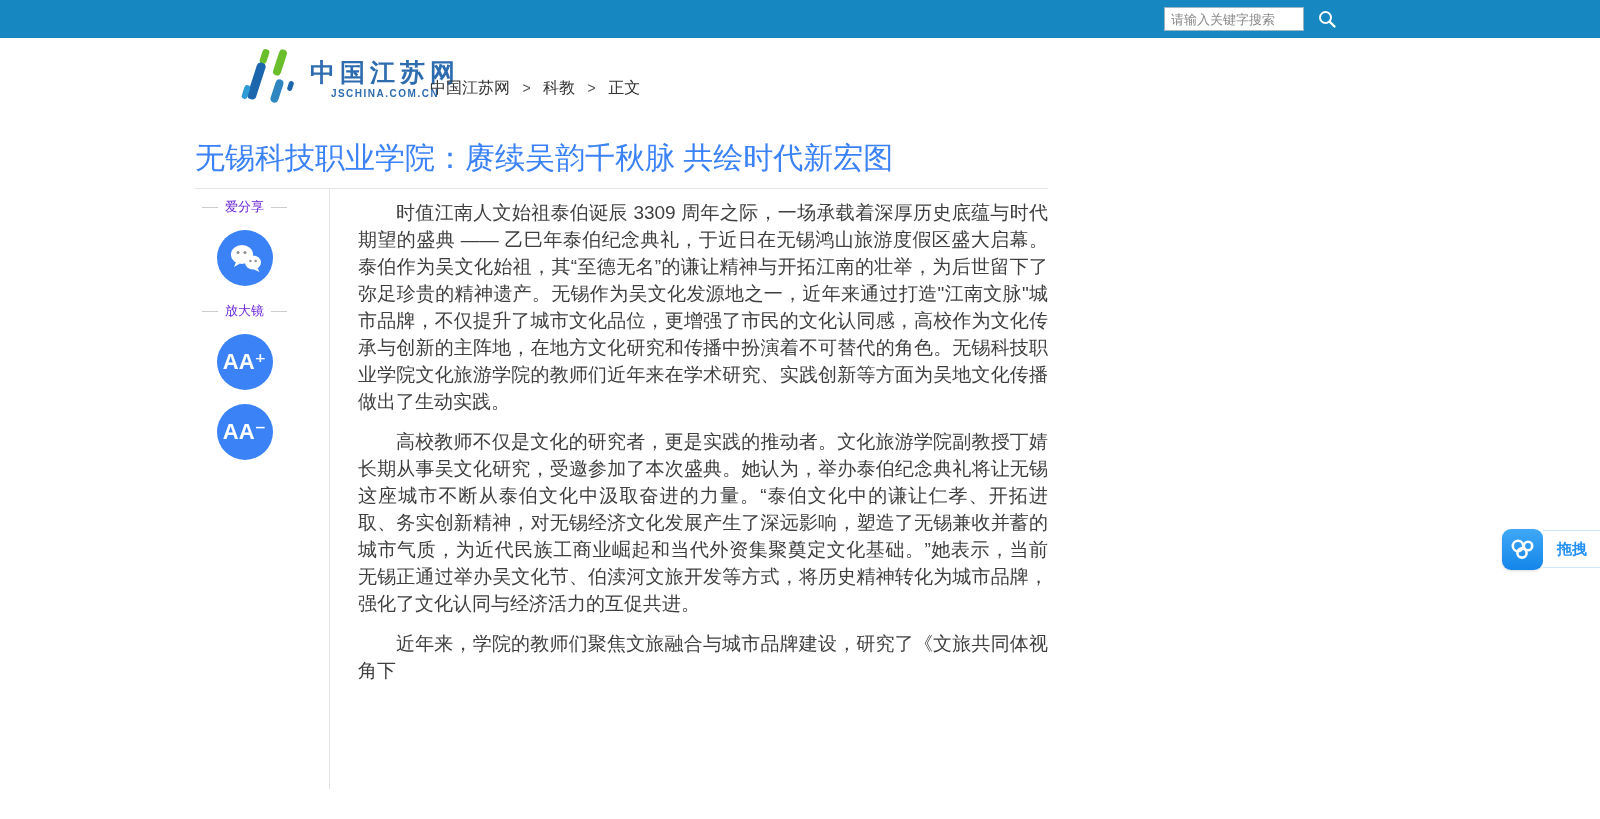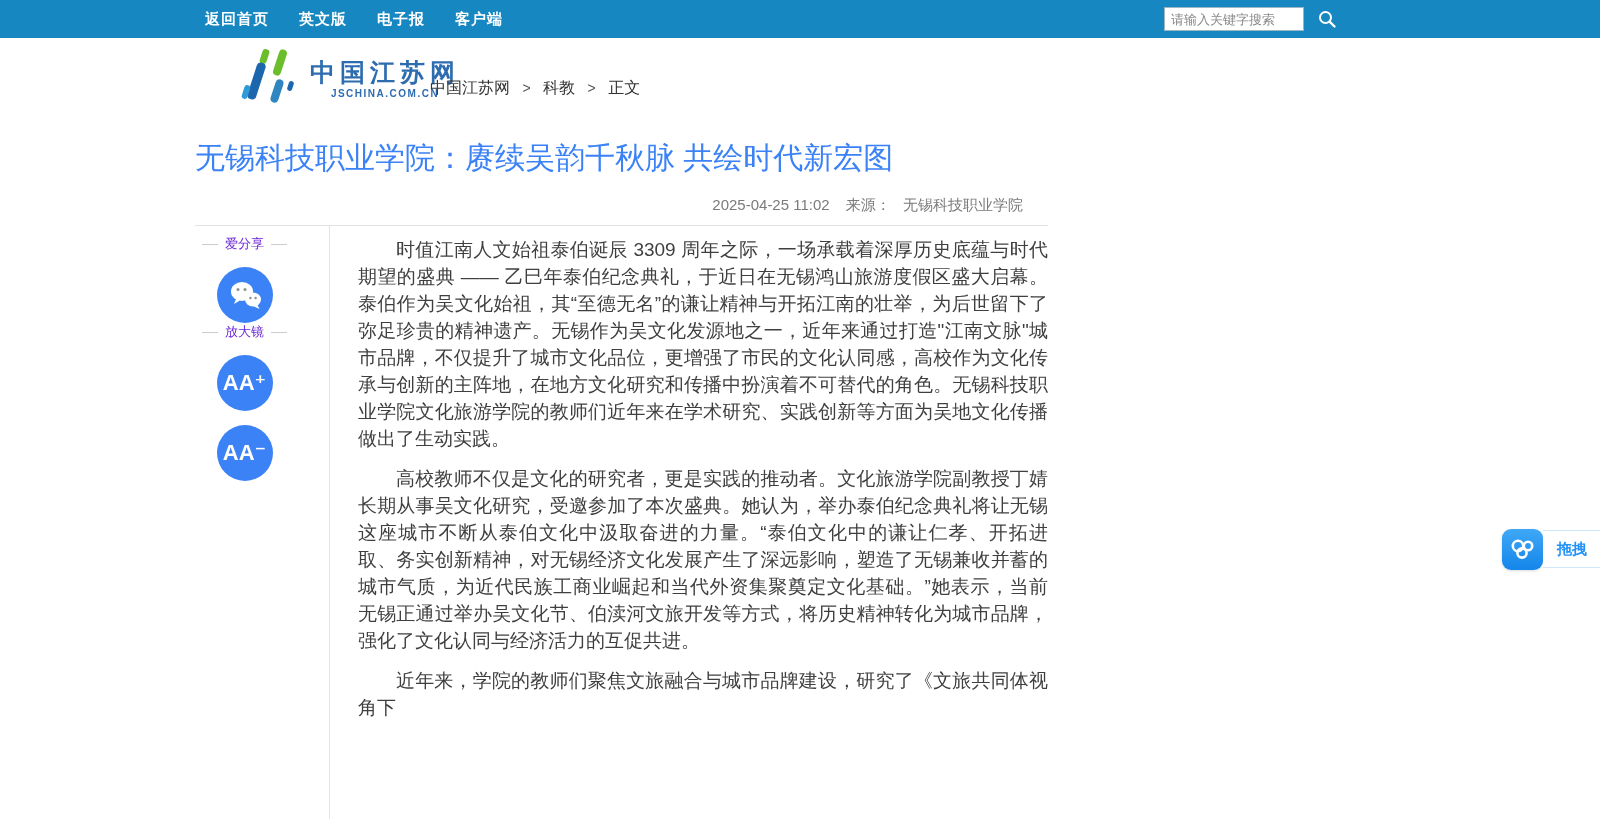--- a/index.html
+++ b/index.html
@@ -34,41 +34,35 @@
   .article-meta .src { margin-left:8px; }
   .title-rule { border:none; border-top:1px solid #e3e3e3; margin-top:10px; }
 
   
   .article-row { margin-left:195px; width:853px; display:flex; align-items:stretch; margin-top:0; }
   .rail { width:135px; padding:9px 35px 0 0; border-right:1px solid #e3e3e3; min-height:600px; }
   .rail-label { display:flex; align-items:center; justify-content:center; color:#6d28d9; font-size:13px; white-space:nowrap; }
   .rail-label::before, .rail-label::after { content:""; display:block; width:20px; height:1px; background:#ccc; margin:0 7px; }
   .rail-circle { width:56px; height:56px; border-radius:50%; background:#3b82f6; margin:14px auto 0 auto; display:flex; align-items:center; justify-content:center; cursor:pointer; border:none; color:#fff; }
   .rail-circle.aa { font-size:22px; font-weight:700; color:#fff; letter-spacing:0; line-height:1; font-family:"Liberation Sans","DejaVu Sans",sans-serif; }
-  .zoom-label { }
+  .zoom-label { margin-top:16px; }
 
   .content { flex:1; padding:10px 0 0 28px; }
   .content p { font-size:19px; line-height:27px; color:#3f3f3f; text-align:justify; text-indent:2em; margin-bottom:13px; }
   .content h3 { font-size:19px; line-height:33px; color:#333; font-weight:700; text-indent:2em; margin:12px 0 14px 0; }
 
   
   .float-save { position:fixed; left:1502px; top:528px; display:flex; align-items:center; height:42px; }
   .float-icon { width:41px; height:41px; border-radius:9px; background:linear-gradient(180deg,#3fa8f6,#1486ea); display:flex; align-items:center; justify-content:center; cursor:pointer; flex:0 0 auto; box-shadow:0 1px 3px rgba(0,0,0,.15); }
   .float-label { height:38px; width:90px; background:#fff; border:1px solid #cfe7fb; border-left:none; display:flex; align-items:center; padding-left:14px; color:#2491f7; font-size:15px; font-weight:700; white-space:nowrap; cursor:pointer; }
 </style>
 </head>
 <body>
 
 <div class="topbar">
-  <nav class="topbar-nav">
-    <a>返回首页</a>
-    <a>英文版</a>
-    <a>电子报</a>
-    <a>客户端</a>
-  </nav>
   <div class="search-wrap">
     <input class="search-input" type="text" placeholder="请输入关键字搜索" style="">
     <button class="search-btn">
       <span style="display:flex">
         <svg width="20" height="20" viewBox="0 0 20 20">
           <circle cx="8.5" cy="8.5" r="5.5" fill="none" stroke="#ffffff" stroke-width="2"></circle>
           <line x1="12.8" y1="12.8" x2="17.5" y2="17.5" stroke="#ffffff" stroke-width="2.4" stroke-linecap="round"></line>
         </svg>
       </span>
     </button>
@@ -98,25 +92,20 @@
     <span class="crumb">中国江苏网</span>
     <span class="sep">&gt;</span>
     <span class="crumb">科教</span>
     <span class="sep">&gt;</span>
     <span class="crumb">正文</span>
   </div>
 </div>
 
 <div class="title-wrap">
   <h1 class="article-title">无锡科技职业学院：赓续吴韵千秋脉 共绘时代新宏图</h1>
-  <div class="article-meta">
-    <span>2025-04-25 11:02</span>
-    <span class="src-label">来源：</span>
-    <span class="src">无锡科技职业学院</span>
-  </div>
   <hr class="title-rule">
 </div>
 
 <div class="article-row">
 
   <div class="rail">
     <div class="rail-label">爱分享</div>
     <button class="rail-circle">
       <span style="display:flex">
         <svg width="34" height="30" viewBox="0 0 34 30">

